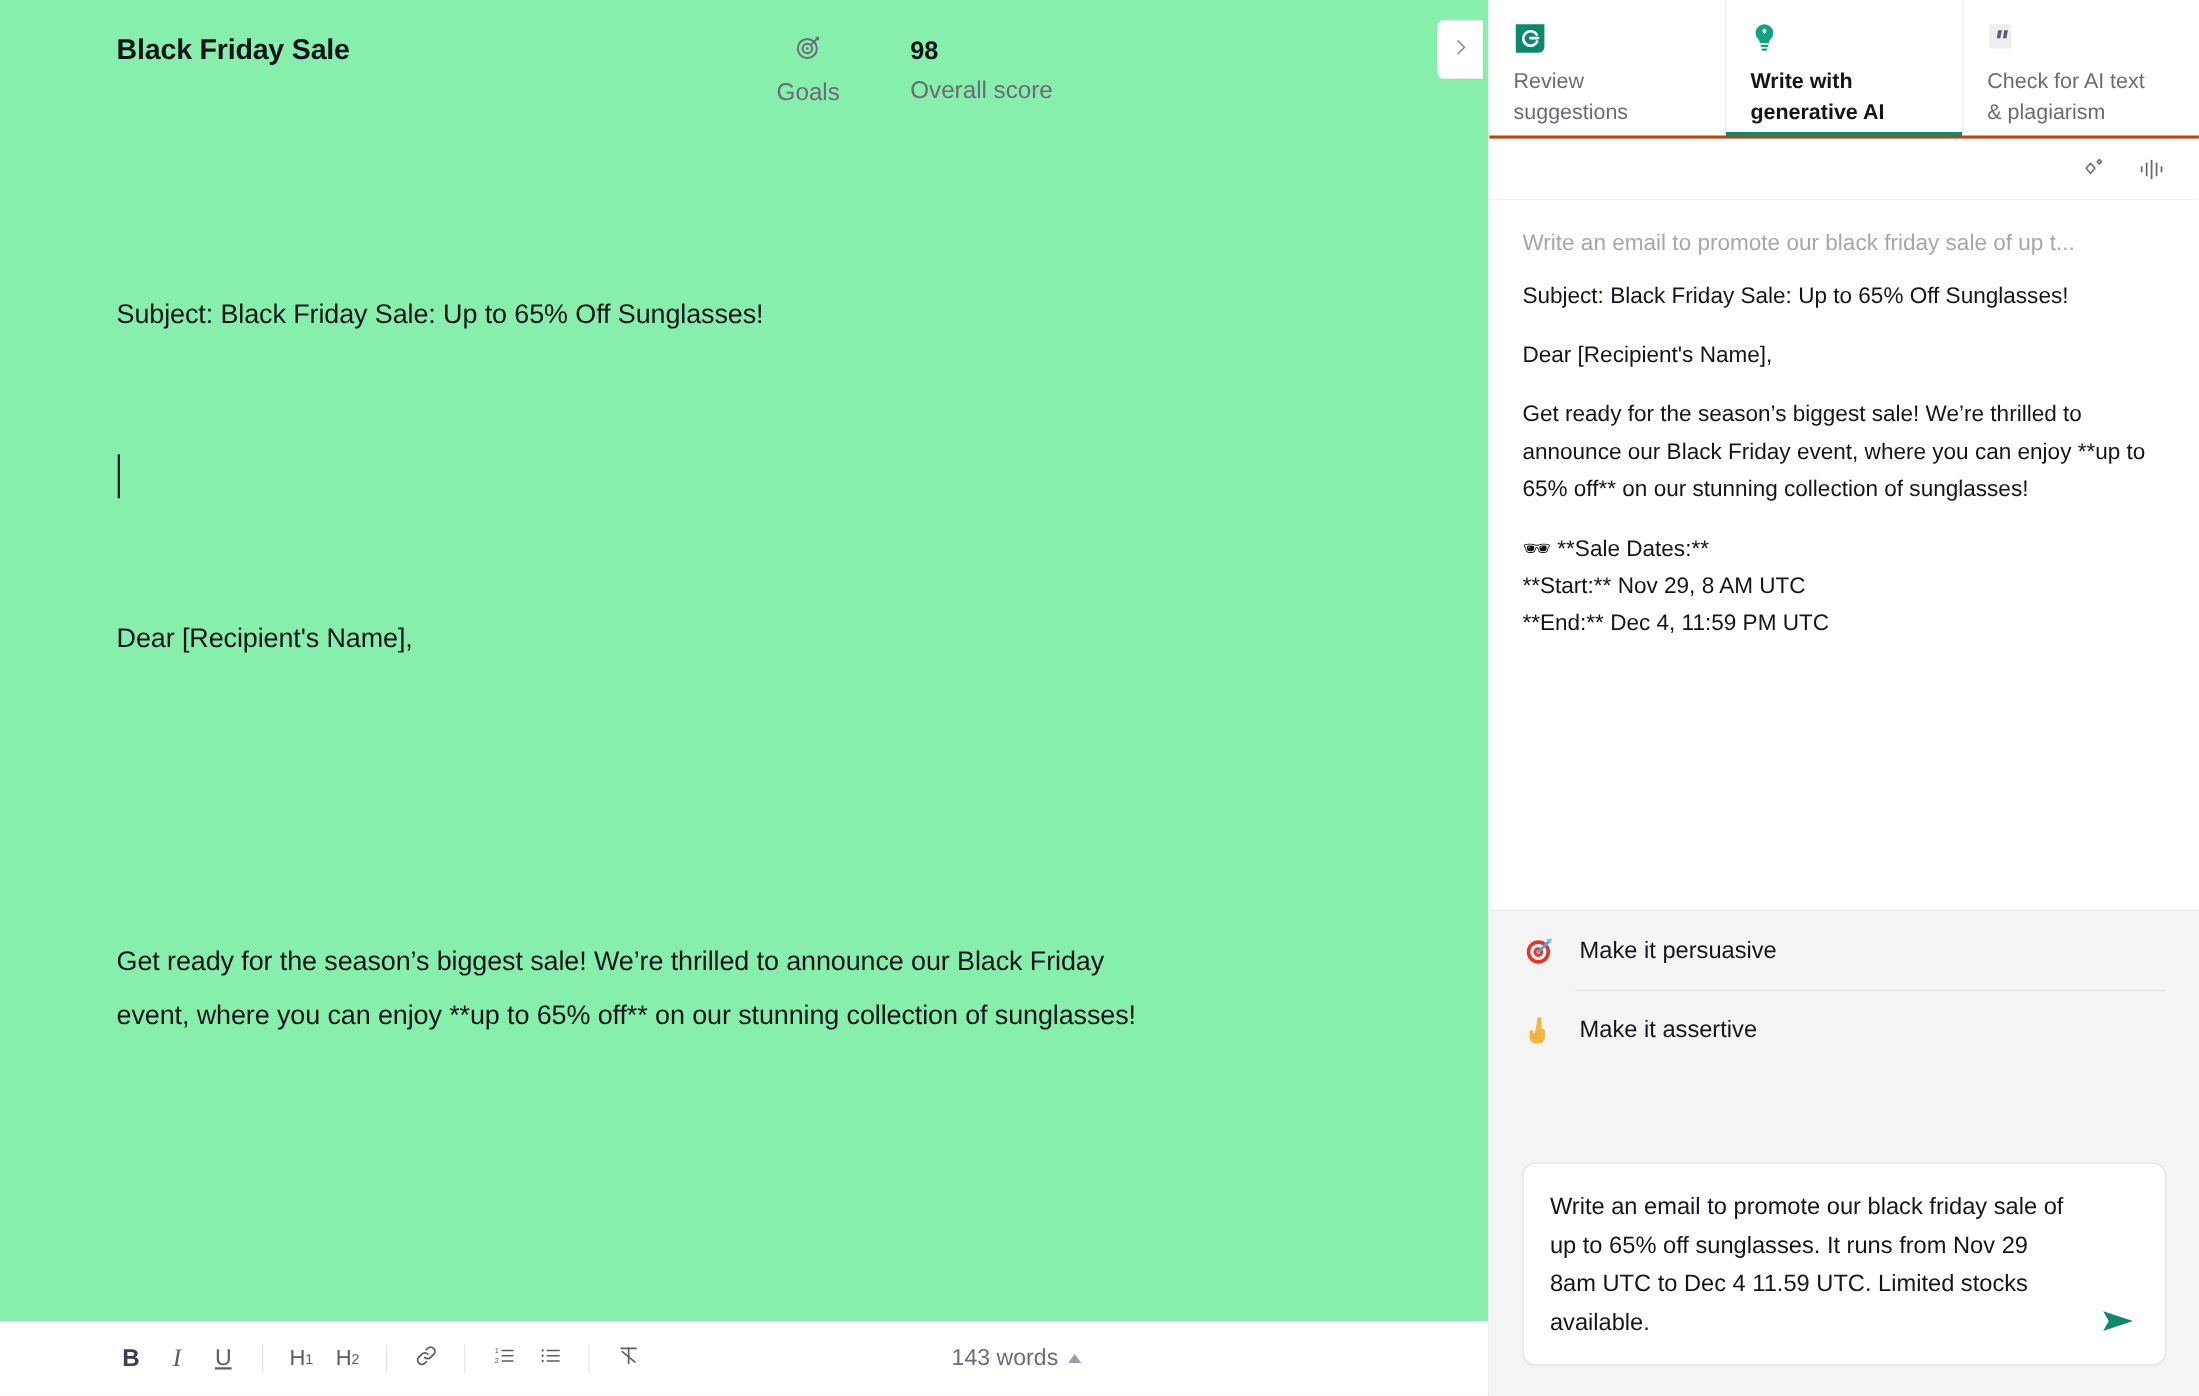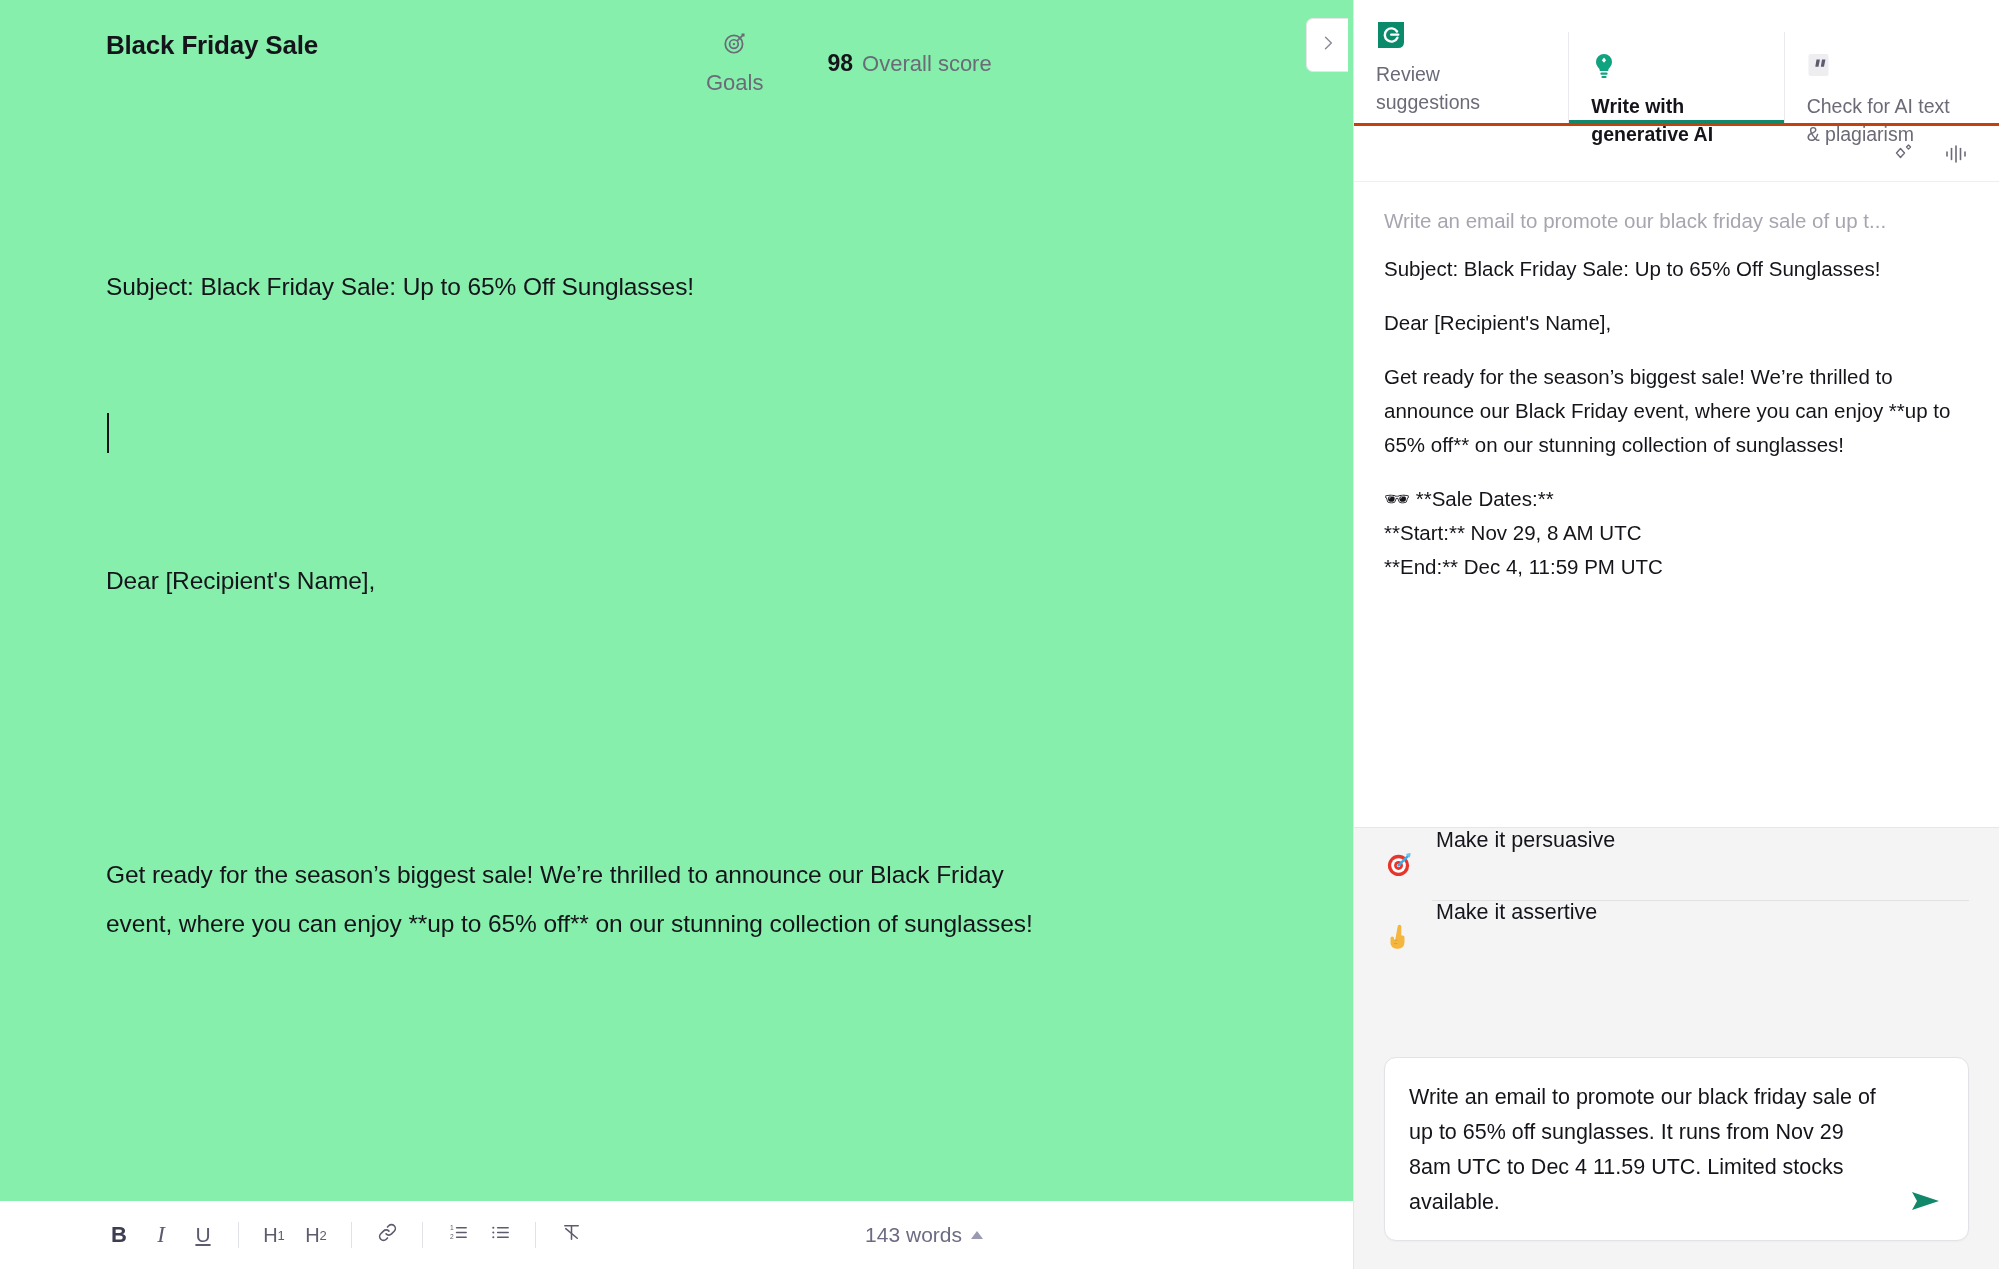--- a/index.html
+++ b/index.html
@@ -68,20 +68,21 @@
     font-size: 22px;
     color: #6b6b78;
   }
 
   .score-wrap {
     display: flex;
     align-items: baseline;
     gap: 9px;
     margin-left: 44px;
     cursor: pointer;
+    flex-direction: column;
   }
   .score-num {
     font-size: 23px;
     font-weight: 700;
     color: #15141a;
   }
   .score-text {
     font-size: 22px;
     color: #6b6b78;
   }
@@ -199,21 +200,21 @@
     flex: 0 0 126px;
     border-bottom: 3px solid #c2410c;
   }
   .tab {
     flex: 1 1 0;
     padding: 18px 22px 0 22px;
     position: relative;
     cursor: pointer;
     background: #fff;
   }
-  .tab + .tab { border-left: 1px solid #e9e9ee; margin-top: 32px; }
+  .tab + .tab { border-left: 1px solid #e9e9ee; }
   .tab-icon { height: 34px; display: flex; align-items: center; }
   .tab-label {
     margin-top: 8px;
     font-size: 19.5px;
     line-height: 28px;
     color: #6b6b78;
     max-width: 175px;
   }
   .tab.active .tab-label { color: #15141a; font-weight: 700; }
   .tab.active::after {
@@ -260,20 +261,21 @@
 
   .suggestions {
     flex: 0 0 218px;
     background: #f4f4f5;
     border-top: 1px solid #e6e6ea;
     padding: 0 30px;
   }
   .sugg-item {
     height: 72px;
     display: flex;
+    align-items: center;
     gap: 22px;
     cursor: pointer;
     position: relative;
   }
   .sugg-item + .sugg-item::before {
     content: "";
     position: absolute;
     top: 0; left: 48px; right: 0;
     height: 1px;
     background: #e2e2e5;

